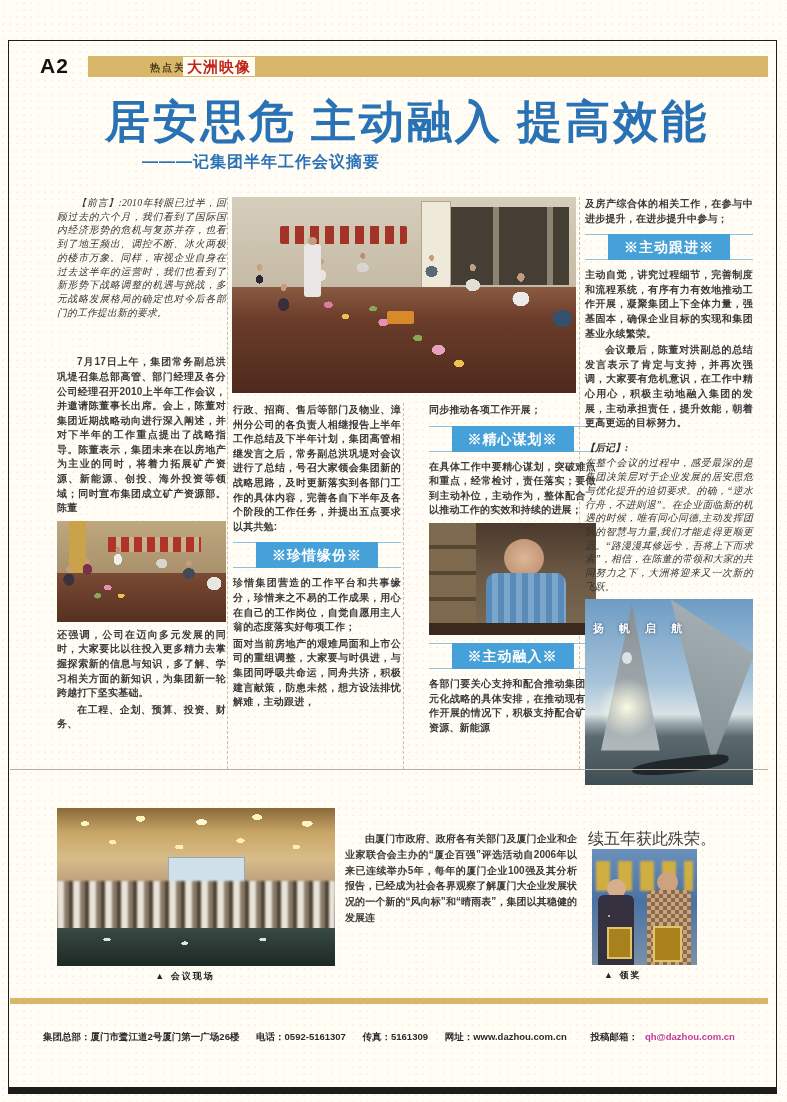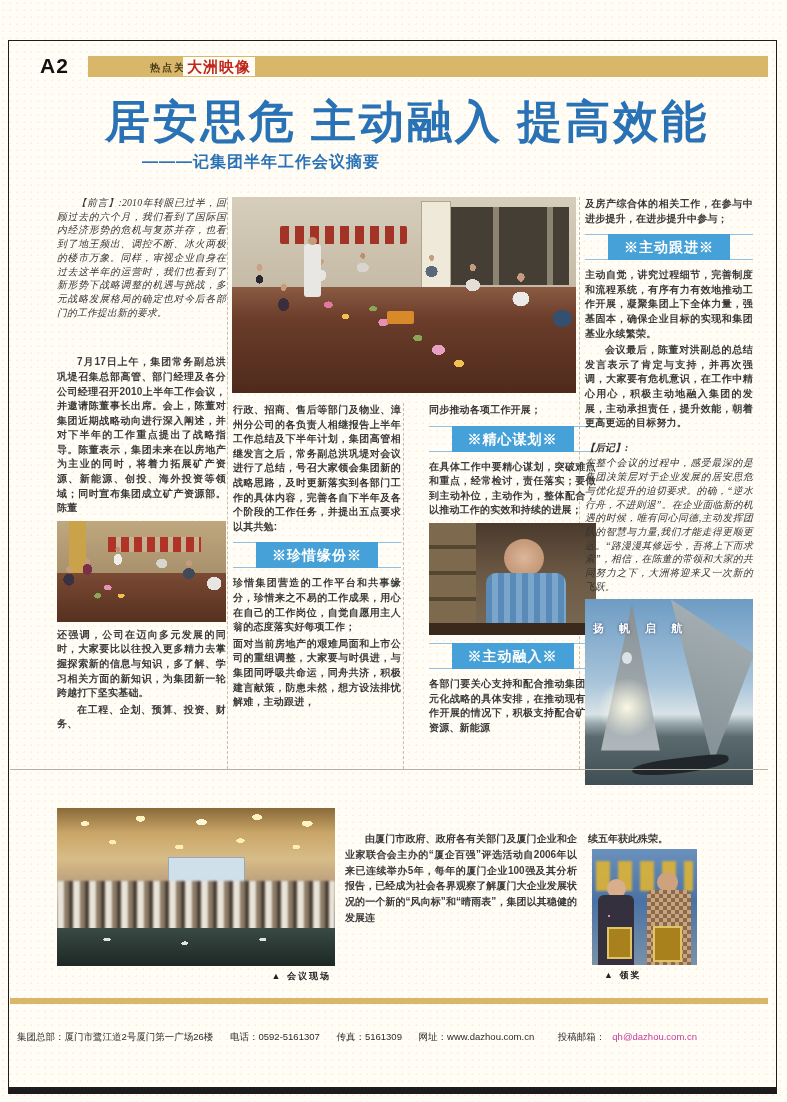--- a/index.html
+++ b/index.html
@@ -130,43 +130,43 @@
      radial-gradient(6px 4px at 86% 55%,#ffeeb0 60%,transparent 61%);}
   .hl-screen{left:40%;top:31%;width:27%;height:17%;background:#cfe0ea;border:1px solid #98aab4;}
   .hl-crowd{left:0;top:46%;width:100%;height:32%;filter:blur(1px);
             background:repeating-linear-gradient(90deg,#e8e2d8 0 7px,#8a7a66 7px 12px,#4a4036 12px 16px);}
   .hl-tables{left:0;bottom:0;width:100%;height:24%;background:linear-gradient(#3a4a44,#1c2824);
              background-image:radial-gradient(6px 3px at 18% 30%,#dce4ea 60%,transparent 61%),
              radial-gradient(6px 3px at 46% 40%,#dce4ea 60%,transparent 61%),
              radial-gradient(6px 3px at 74% 30%,#dce4ea 60%,transparent 61%),
              linear-gradient(#3a4a44,#1c2824);}
   .caption{position:absolute;font-size:9px;font-weight:bold;color:#222;letter-spacing:2px;}
-  .caption-left{left:53px;top:970px;width:278px;text-align:right;}
+  .caption-left{left:46px;top:970px;width:278px;text-align:center;}
   .caption-right{left:604px;top:969px;width:105px;text-align:left;}
   .bot-mid{position:absolute;left:345px;top:831px;width:232px;font-size:10px;line-height:15.8px;
            color:#3b3b3b;font-weight:600;text-align:justify;}
   .bot-mid p{margin:0 0 2px 0;}
-  .bot-right{position:absolute;left:588px;top:831px;width:160px;font-size:10px;line-height:15.8px;color:#3b3b3b;font-weight:700;}
+  .bot-right{position:absolute;left:588px;top:831px;width:160px;font-size:16px;line-height:15.8px;color:#3b3b3b;font-weight:400;}
   .ph-award{position:absolute;left:592px;top:849px;width:105px;height:116px;}
   .aw-bg{left:0;top:0;width:100%;height:100%;background:linear-gradient(180deg,#6a90bc,#4a72a4 45%,#7a92a8 100%);}
   .aw-gold{left:4%;top:10%;width:92%;height:26%;filter:blur(1.2px);
            background:repeating-linear-gradient(90deg,rgba(214,176,60,.95) 0 14px,rgba(214,176,60,0) 14px 22px);}
   .aw-whead{left:14%;top:26%;width:18%;height:16%;border-radius:50%;background:#d8ae8c;}
   .aw-wbody{left:6%;top:40%;width:34%;height:60%;border-radius:6px 6px 0 0;background:#34303e;
             background-image:radial-gradient(2px 2px at 30% 30%,#d890b0 60%,transparent 61%),
             radial-gradient(2px 2px at 60% 55%,#d890b0 60%,transparent 61%),
             radial-gradient(2px 2px at 40% 75%,#d890b0 60%,transparent 61%);}
   .aw-mhead{left:62%;top:20%;width:20%;height:17%;border-radius:50%;background:#cfa27e;}
   .aw-mbody{left:52%;top:35%;width:42%;height:65%;border-radius:6px 6px 0 0;
             background:repeating-conic-gradient(#c8a57e 0 25%,#8a6a4a 0 50%);background-size:8px 8px;}
   .aw-plq1{left:14%;bottom:5%;width:20%;height:24%;background:#a8801c;border:2px solid #e2c468;}
   .aw-plq2{left:58%;bottom:3%;width:24%;height:27%;background:#a8801c;border:2px solid #e2c468;}
   
   .footband{position:absolute;left:10px;top:998px;width:758px;height:6px;background:#d8b76a;}
-  .footer{position:absolute;left:10px;top:1031px;width:758px;font-size:9.5px;font-weight:normal;color:#2a2a2a;}
+  .footer{position:absolute;left:10px;top:1031px;width:758px;text-align:center;font-size:9.5px;font-weight:bold;color:#2a2a2a;}
   .footer span{margin:0 7px;}
   .footer .email{color:#c53a9e;margin:0;}
 </style>
 </head>
 <body>
 
 <div class="page">
   <div class="frame"></div>
 
   <div class="pagenum">A2</div>

